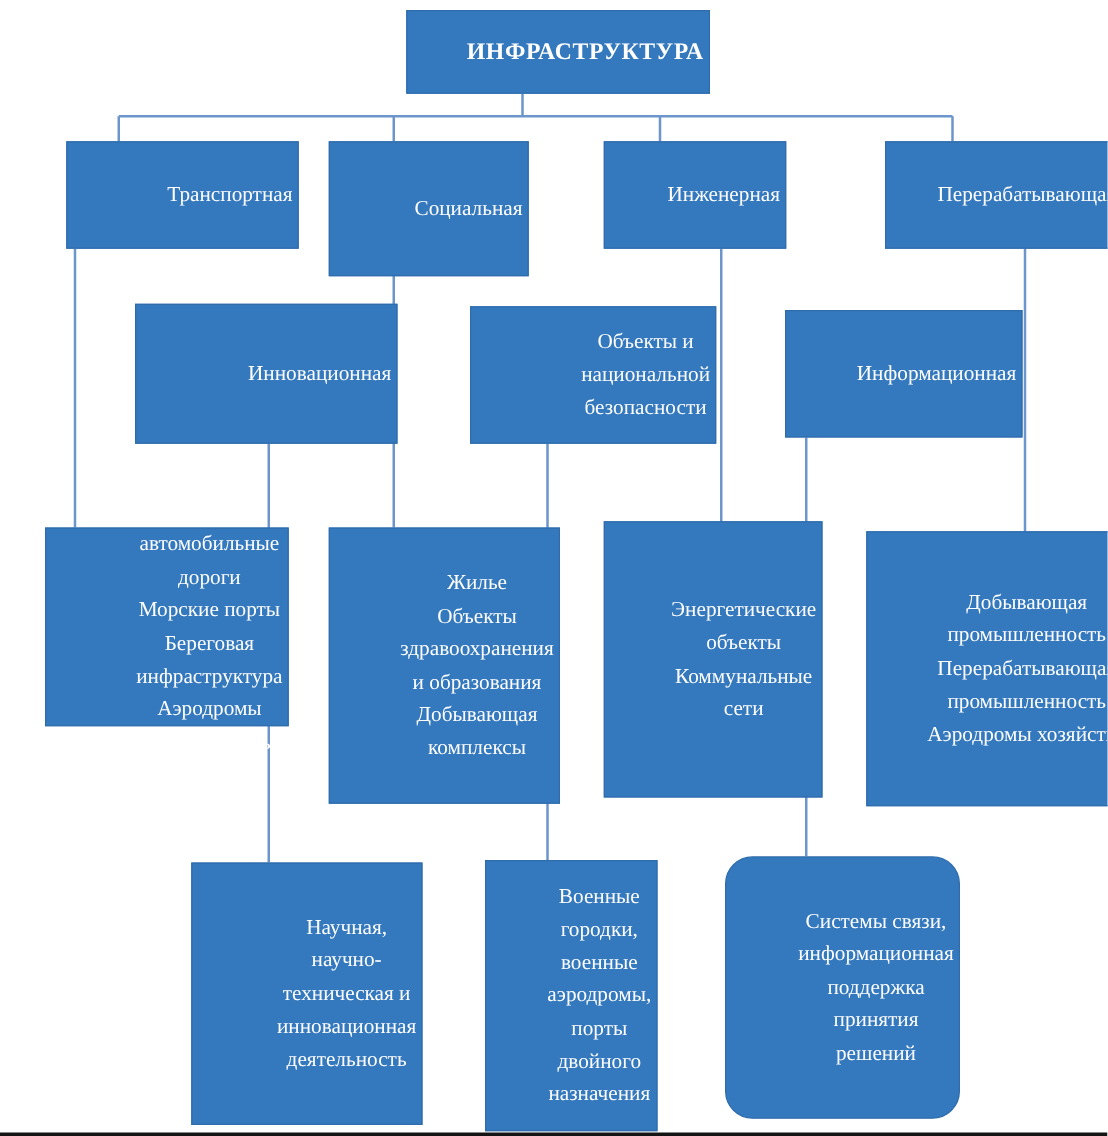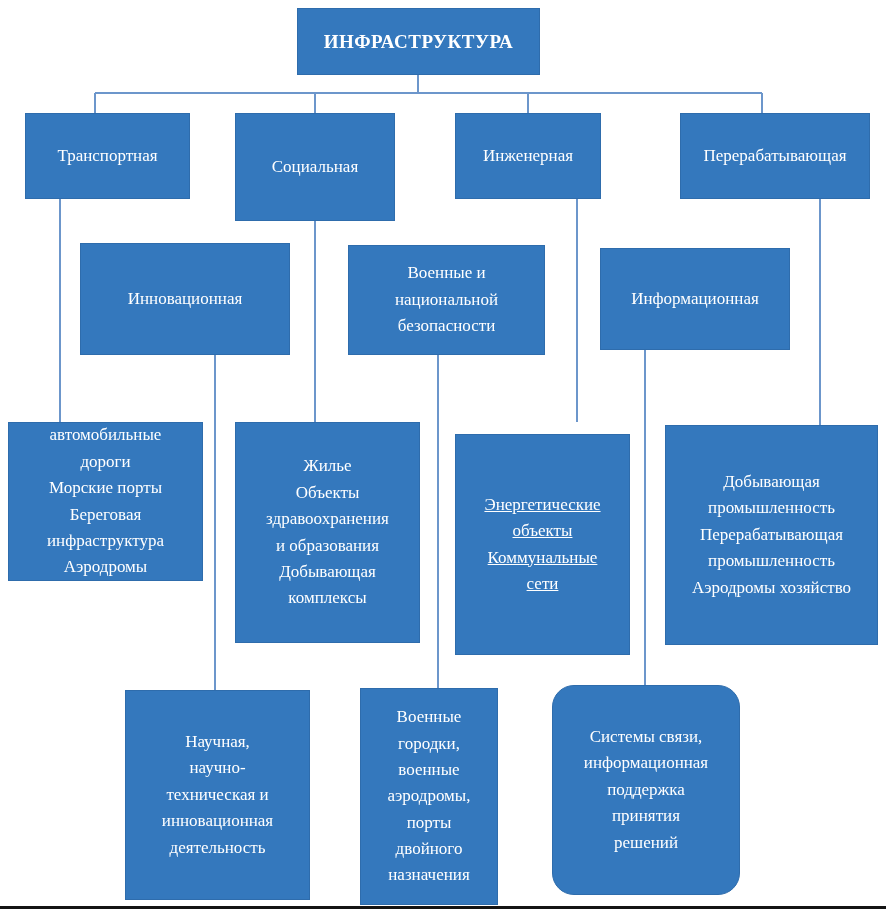--- a/index.html
+++ b/index.html
@@ -31,41 +31,42 @@
     stroke: var(--connector);
     stroke-width: 2;
   }
   .node {
     position: absolute;
     background: var(--box);
     border: 1px solid var(--box-border);
     color: var(--text);
     display: flex;
     align-items: center;
-    justify-content: center;
+    justify-content: flex-end;
     text-align: center;
-    padding: 6px 16px;
+    padding: 6px 4px;
+    margin-left: 28px;
   }
   .node span {
     white-space: pre-line;
     font-size: 17px;
     line-height: 1.55;
   }
   .n-infra   { left:297px; top:8px;   width:243px; height:67px; }
   .n-infra span { font-size: 19px; font-weight: 700; letter-spacing: 0.5px; }
-  .n-transport { left:25px;  top:113px; width:165px; height:86px; }
+  .n-transport { left:25px;  top:113px; width:186px; height:86px; }
   .n-social    { left:235px; top:113px; width:160px; height:108px; }
   .n-eng       { left:455px; top:113px; width:146px; height:86px; }
   .n-prod      { left:680px; top:113px; width:190px; height:86px; }
   .n-innov     { left:80px;  top:243px; width:210px; height:112px; }
   .n-defense   { left:348px; top:245px; width:197px; height:110px; }
   .n-info      { left:600px; top:248px; width:190px; height:102px; }
   .n-rail      { left:8px;   top:422px; width:195px; height:159px; }
   .n-housing   { left:235px; top:422px; width:185px; height:221px; }
-  .n-energy    { left:455px; top:434px; width:175px; height:221px;text-decoration:underline; }
+  .n-energy    { left:455px; top:417px; width:175px; height:221px; }
   .n-mining    { left:665px; top:425px; width:213px; height:220px; }
   .n-science   { left:125px; top:690px; width:185px; height:210px; }
   .n-military  { left:360px; top:688px; width:138px; height:217px; }
   .n-comms     { left:552px; top:685px; width:188px; height:210px;border-radius:22px; }
   .bottom-rule {
     position: absolute;
     left: 0; bottom: 0;
     width: 100%; height: 3px;
     background: #141414;
   }
@@ -105,21 +106,21 @@
     <span>Инженерная</span>
   </div>
   <div class="node n-prod">
     <span>Перерабатывающая</span>
   </div>
 
   <div class="node n-innov">
     <span>Инновационная</span>
   </div>
   <div class="node n-defense">
-    <span>Военные и
+    <span>Объекты и
 национальной
 безопасности</span>
   </div>
   <div class="node n-info">
     <span>Информационная</span>
   </div>
 
   <div class="node n-rail">
     <span>Железные и
 автомобильные

